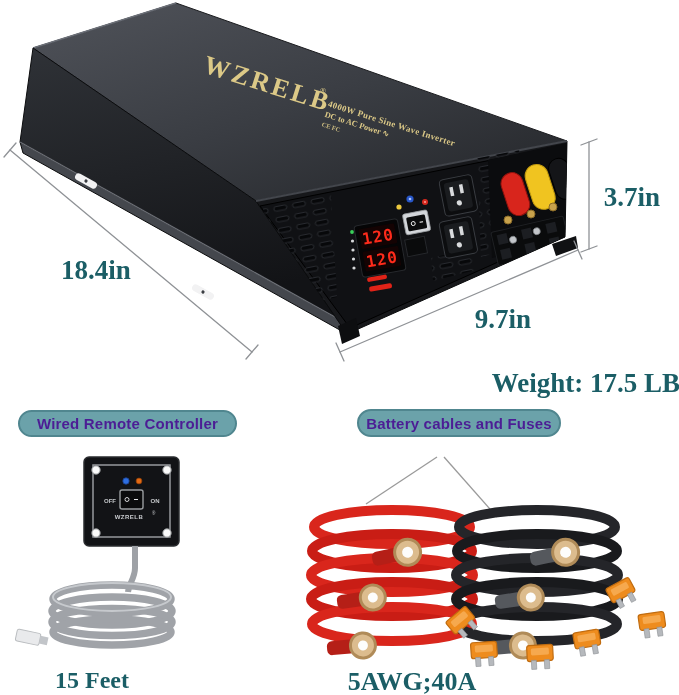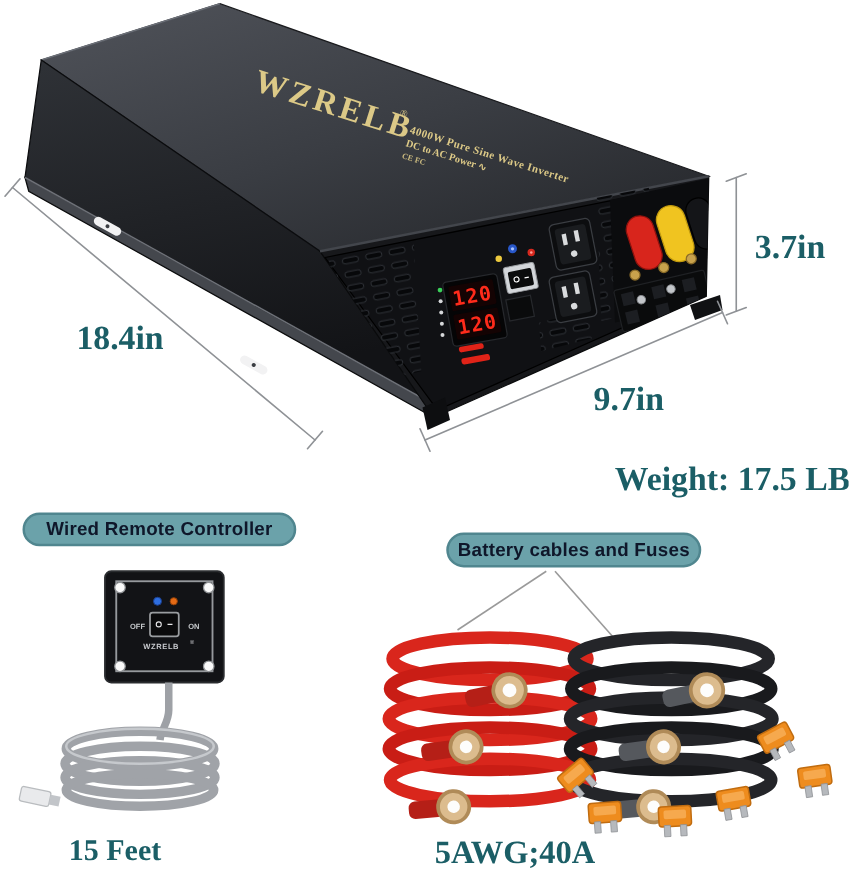--- a/index.html
+++ b/index.html
@@ -1,24 +1,24 @@
 <!DOCTYPE html>
 <html><head>
 <meta charset="utf-8">
 <style>
   html,body{margin:0;padding:0;background:#ffffff;}
   .canvas{position:relative;width:679px;height:695px;background:#ffffff;overflow:hidden;
           font-family:"Liberation Sans",sans-serif;}
   .canvas svg{position:absolute;left:0;top:0;}
   .pill{position:absolute;display:flex;align-items:center;justify-content:center;
         background:#6BA2AA;border:2px solid #50868F;border-radius:14px;
-        color:#0f172a;font-weight:bold;font-size:15px;letter-spacing:.2px;
+        color:#4c1d95;font-weight:bold;font-size:15px;letter-spacing:.2px;
         font-family:"Liberation Sans",sans-serif;}
   .pill-left{left:18px;top:410px;width:215px;height:23px;}
-  .pill-right{left:357px;top:426px;width:200px;height:24px;}
+  .pill-right{left:357px;top:409px;width:200px;height:24px;}
   text{user-select:none;}
 </style>
 </head>
 <body>
 
 <div class="canvas">
 
 <svg width="679" height="695" viewBox="0 0 679 695">
   <defs>
     <linearGradient id="gradTop" x1="0" y1="0" x2="0.85" y2="1">

